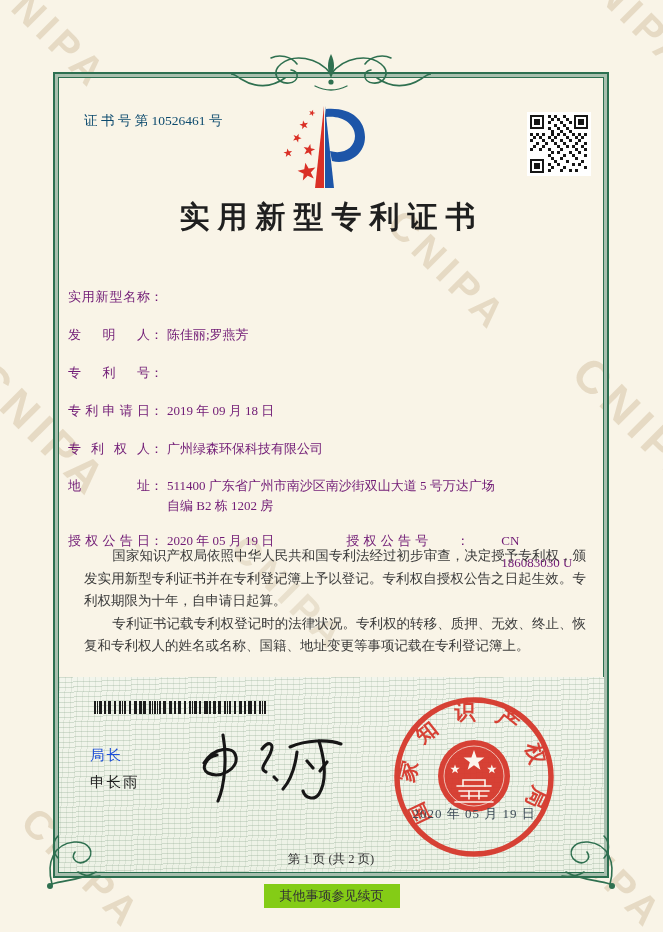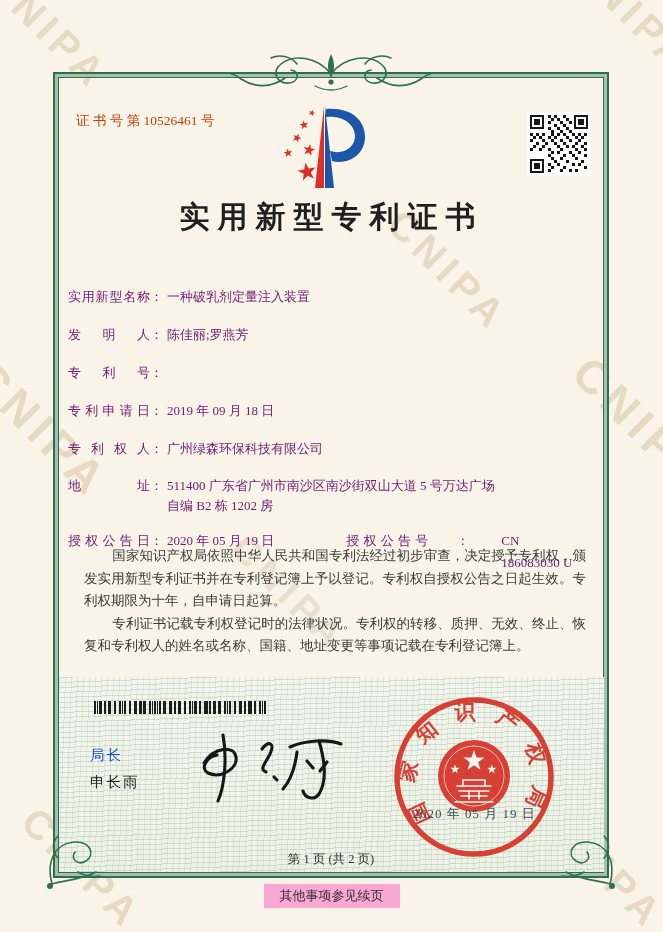--- a/index.html
+++ b/index.html
@@ -12,21 +12,21 @@
   
   .frame{position:absolute;left:53px;top:72px;width:556px;height:806px;
          border:2px solid #2c6f50;box-sizing:border-box;z-index:2;}
   .frame::before{content:'';position:absolute;inset:0;border:3px solid #a8bfae;}
   .frame::after{content:'';position:absolute;inset:3px;border:1px solid #2c6f50;}
   .wavy{position:absolute;left:59px;top:677px;width:545px;height:195px;z-index:2;
         background:
           repeating-linear-gradient(92deg,rgba(145,170,145,0.20) 0 1px,transparent 1px 6px),
           repeating-linear-gradient(178deg,rgba(140,168,142,0.32) 0 1px,transparent 1px 5px),
           linear-gradient(#f2f5ec,#edf2e6);}
-  .certno{position:absolute;left:76px;top:112px;font-size:13.5px;color:#c2410c;z-index:3;}
+  .certno{position:absolute;left:84px;top:112px;font-size:13.5px;color:#0c4a6e;z-index:3;}
   .qr{position:absolute;left:527px;top:112px;width:64px;height:64px;background:#fff;
       padding:3px;box-sizing:border-box;z-index:3;}
   .logo{position:absolute;left:281px;top:104px;width:90px;height:87px;z-index:3;}
   .title{position:absolute;left:0;top:197px;width:663px;text-align:center;
          font-size:30px;font-weight:bold;letter-spacing:8px;color:#1f1f1f;z-index:3;}
   .fields{position:absolute;left:68px;top:286px;width:508px;font-size:13px;
           color:#701a75;z-index:3;}
   .frow{display:flex;line-height:22px;margin-bottom:16px;align-items:flex-start;}
   .flabel{display:inline-block;width:82px;text-align:justify;text-align-last:justify;flex:none;}
   .fcolon{flex:none;margin-right:4px;}
@@ -45,21 +45,21 @@
            font-family:"Liberation Sans",sans-serif;letter-spacing:2px;}
   .signame{position:absolute;left:90px;top:773px;font-size:14.5px;color:#222;z-index:4;
            font-family:"Liberation Sans",sans-serif;letter-spacing:2px;}
   .sigsvg{position:absolute;left:190px;top:727px;z-index:4;}
   .seal{position:absolute;left:391px;top:694px;width:166px;height:166px;z-index:4;opacity:.95;}
   .sealdate{position:absolute;left:391px;top:805px;width:166px;text-align:center;
             font-size:13px;color:#3c4b57;z-index:5;letter-spacing:1px;}
   .pagefoot{position:absolute;left:53px;top:851px;width:556px;text-align:center;
             font-size:12.5px;color:#333;z-index:5;}
   .notewrap{position:absolute;left:0;top:884px;width:663px;text-align:center;z-index:5;}
-  .note{display:inline-block;background:#f9a8d4;padding:3px 16px;font-size:13px;color:#333;}
+  .note{display:inline-block;background:#84cc16;padding:3px 16px;font-size:13px;color:#333;}
   .ornament-top{position:absolute;left:231px;top:44px;z-index:3;}
   .corner{position:absolute;z-index:3;}
 </style>
 </head>
 <body>
 
 <div class="wm" style="left:-28px;top:6px;font-size:40px;">CNIPA</div>
 <div class="wm" style="left:556px;top:-10px;font-size:40px;">CNIPA</div>
 <div class="wm" style="left:372px;top:248px;font-size:40px;">CNIPA</div>
 <div class="wm" style="left:-44px;top:402px;font-size:46px;">CNIPA</div>
@@ -152,21 +152,20 @@
     <use href="#star" transform="translate(26,68) scale(0.95) rotate(-10)"></use>
   </g>
 </svg>
 
 <div class="title">实用新型专利证书</div>
 
 <div class="fields">
   <div class="frow">
     <span class="flabel">实用新型名称</span>
       <span class="fcolon">：</span>
-    <span class="fval">一种破乳剂定量注入装置</span>
   </div>
   <div class="frow">
     <span class="flabel">发明人</span>
       <span class="fcolon">：</span>
     <span class="fval">陈佳丽;罗燕芳</span>
   </div>
   <div class="frow">
     <span class="flabel">专利号</span>
       <span class="fcolon">：</span>
   </div>

